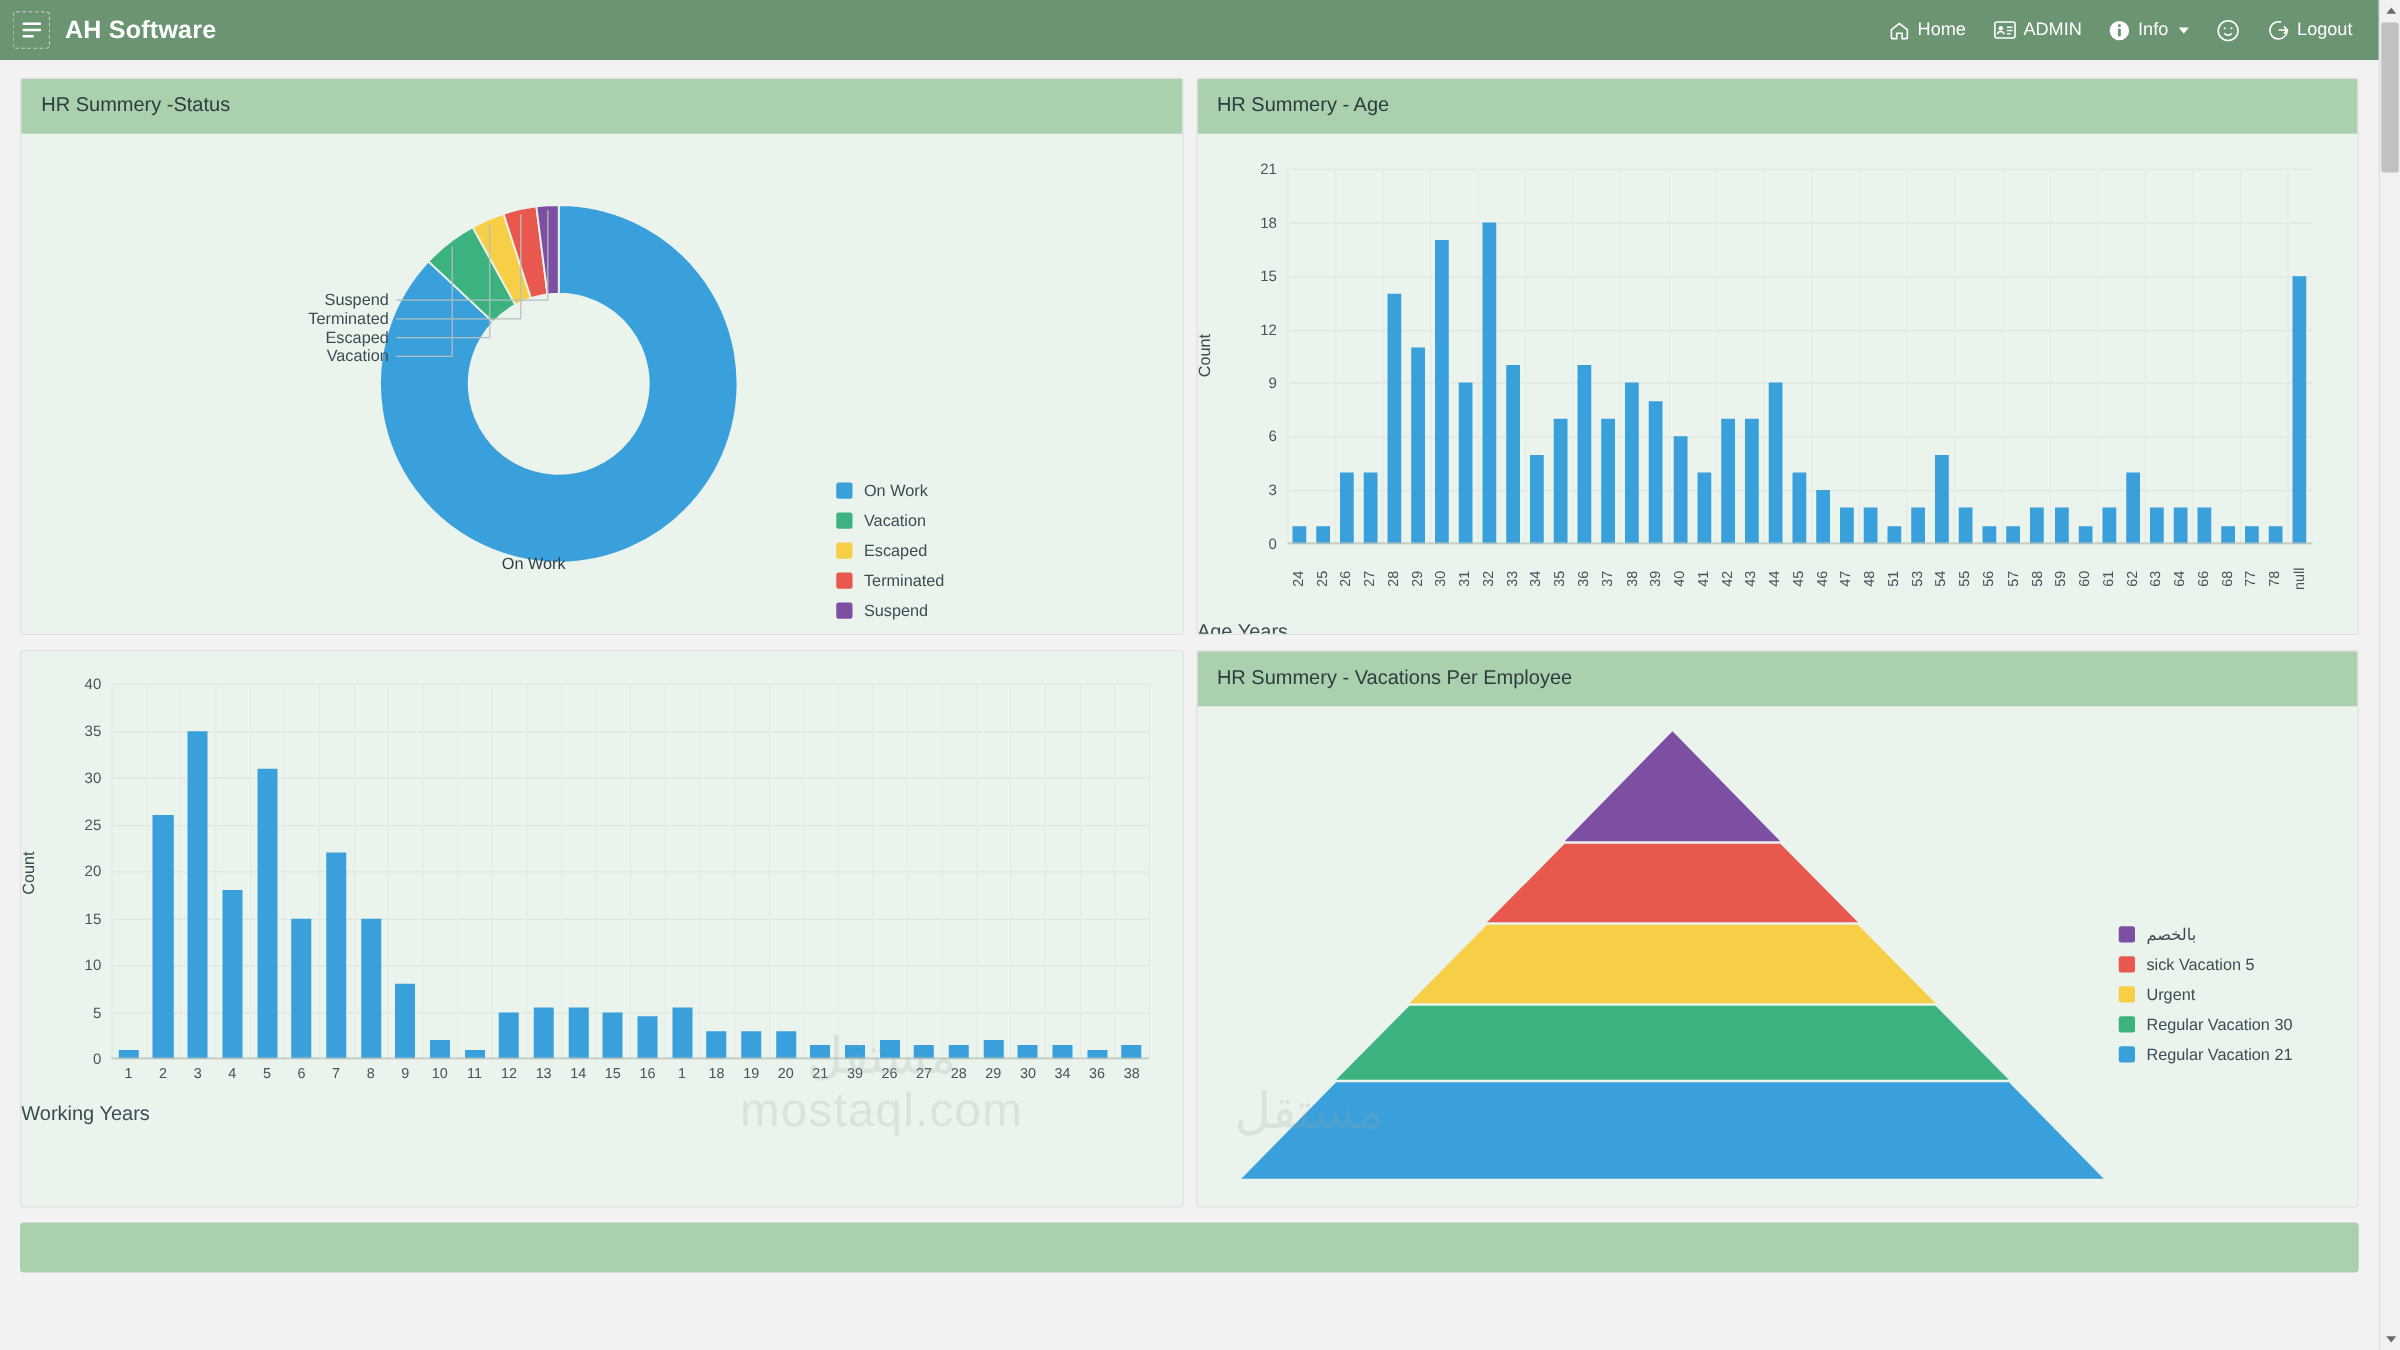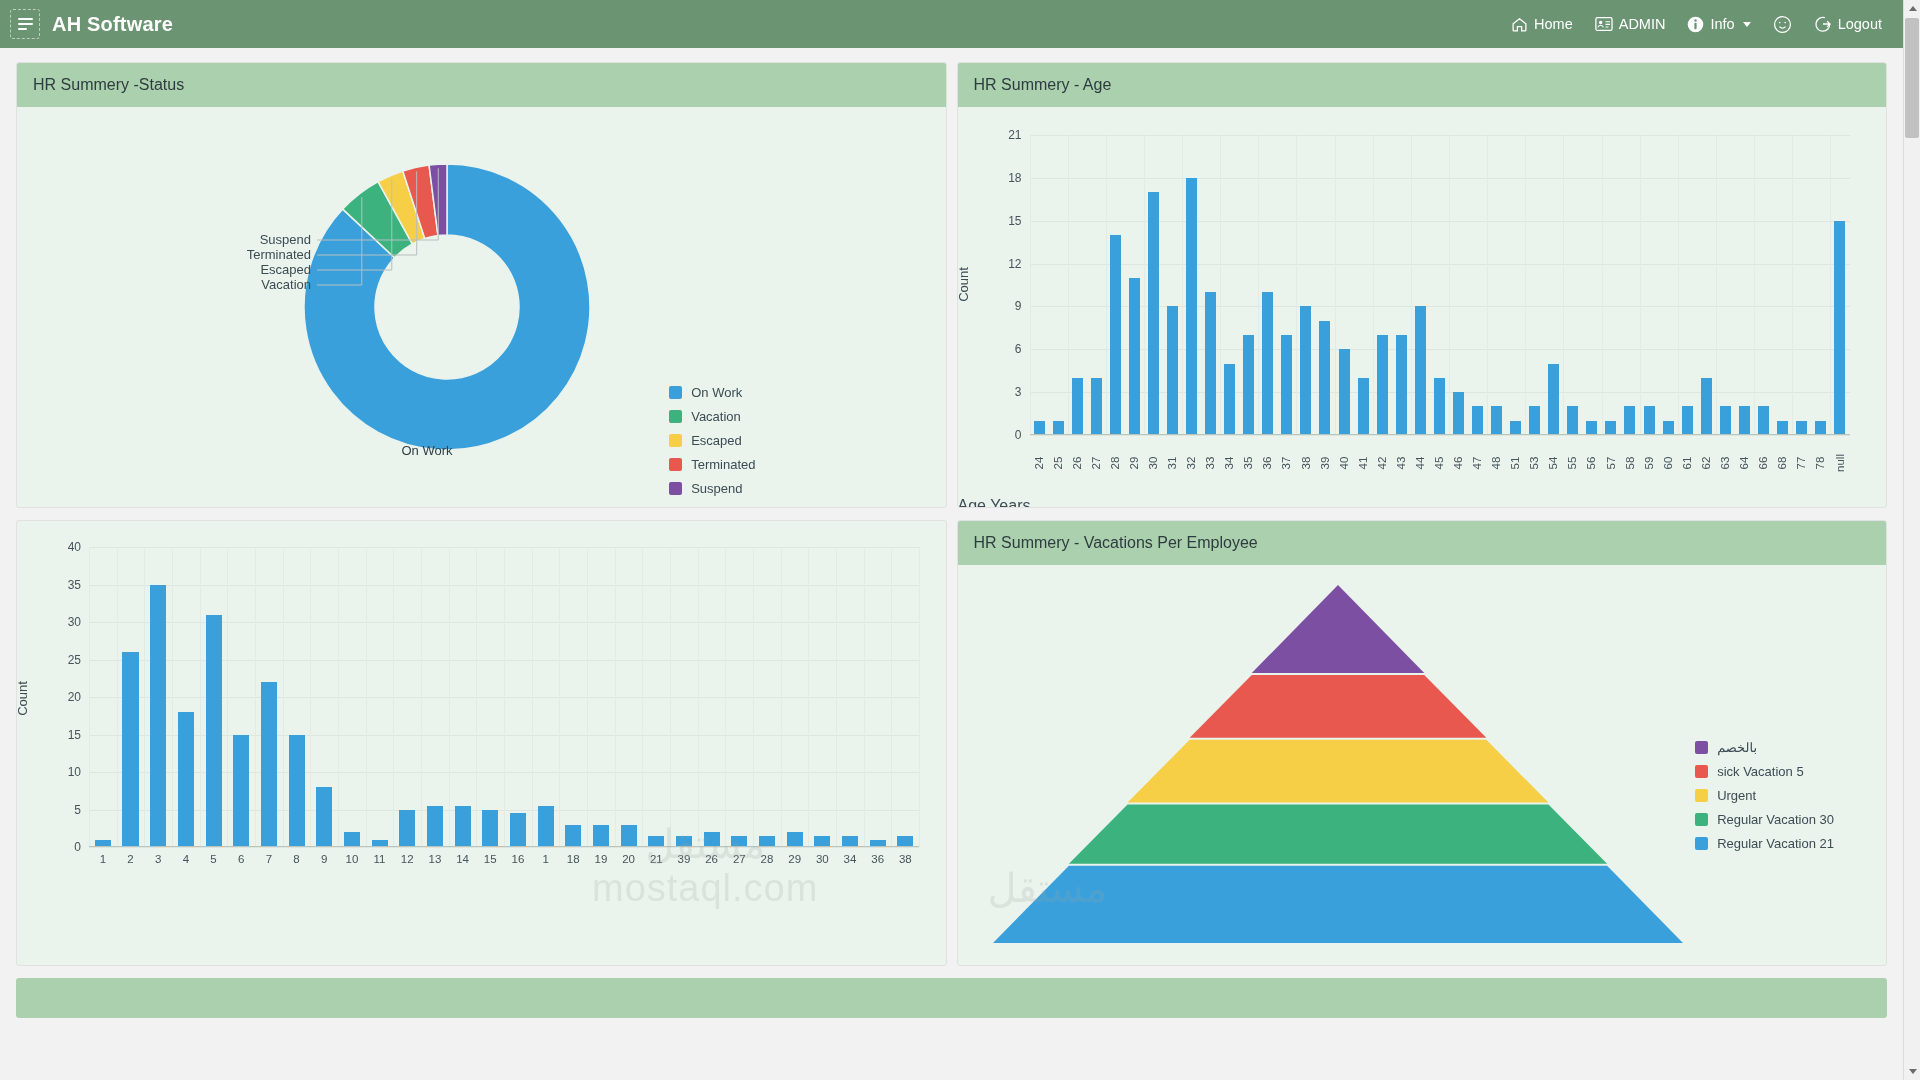--- a/index.html
+++ b/index.html
@@ -735,20 +735,21 @@
             <div class="xtick">39</div>
             <div class="xtick">26</div>
             <div class="xtick">27</div>
             <div class="xtick">28</div>
             <div class="xtick">29</div>
             <div class="xtick">30</div>
             <div class="xtick">34</div>
             <div class="xtick">36</div>
             <div class="xtick">38</div>
           </div>
+        <div class="axis-title" style="top:362px;left:0;">Working Years</div>
 
         <div class="watermark" style="left:575px;top:300px;text-align:center;">
           <div class="wm-ar">مستقل</div>
           <div class="wm-text">mostaql.com</div>
         </div>
       </div>
     </div>
 
     <div class="card half">
       <div class="card-head">HR Summery - Vacations Per Employee</div>

